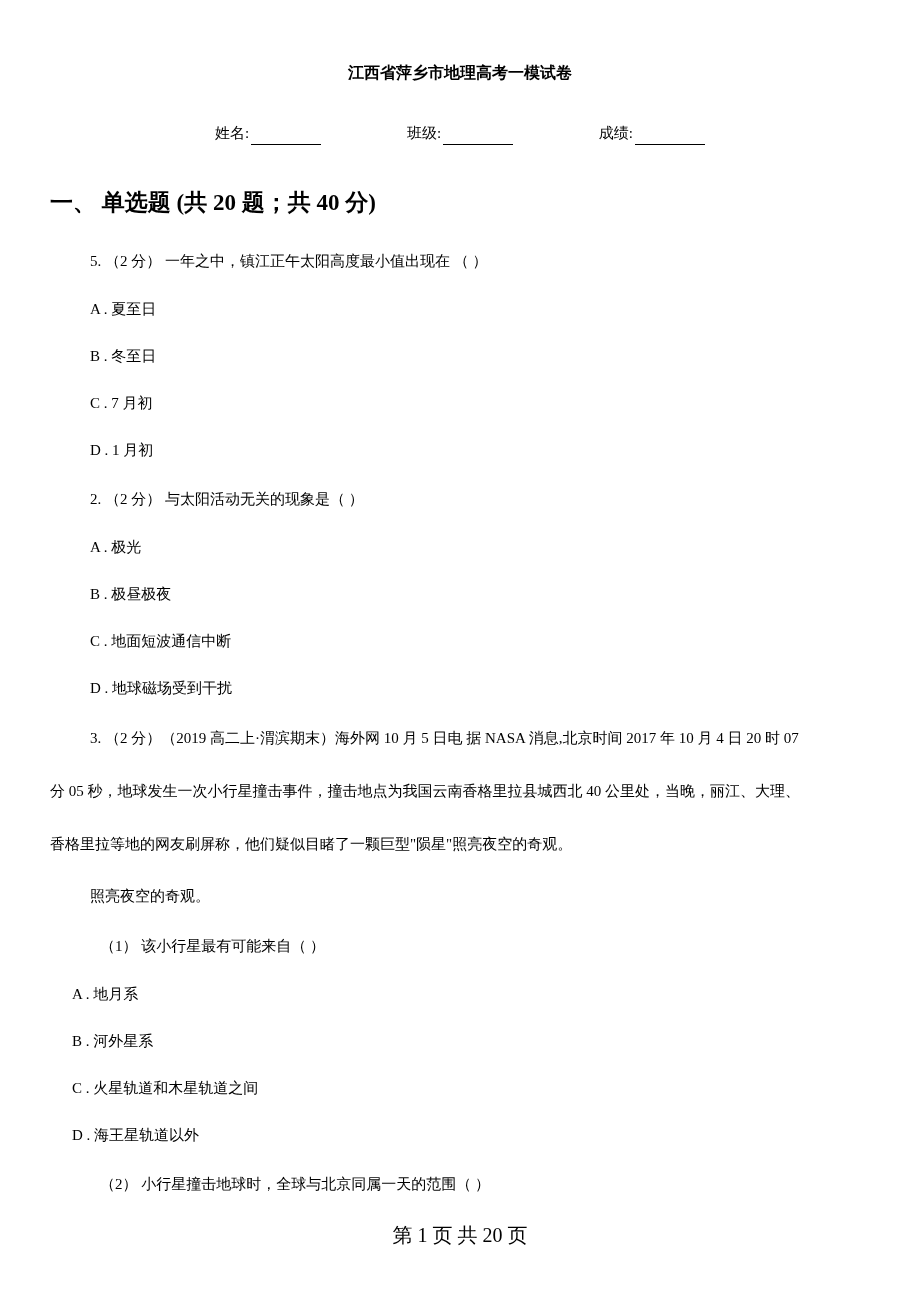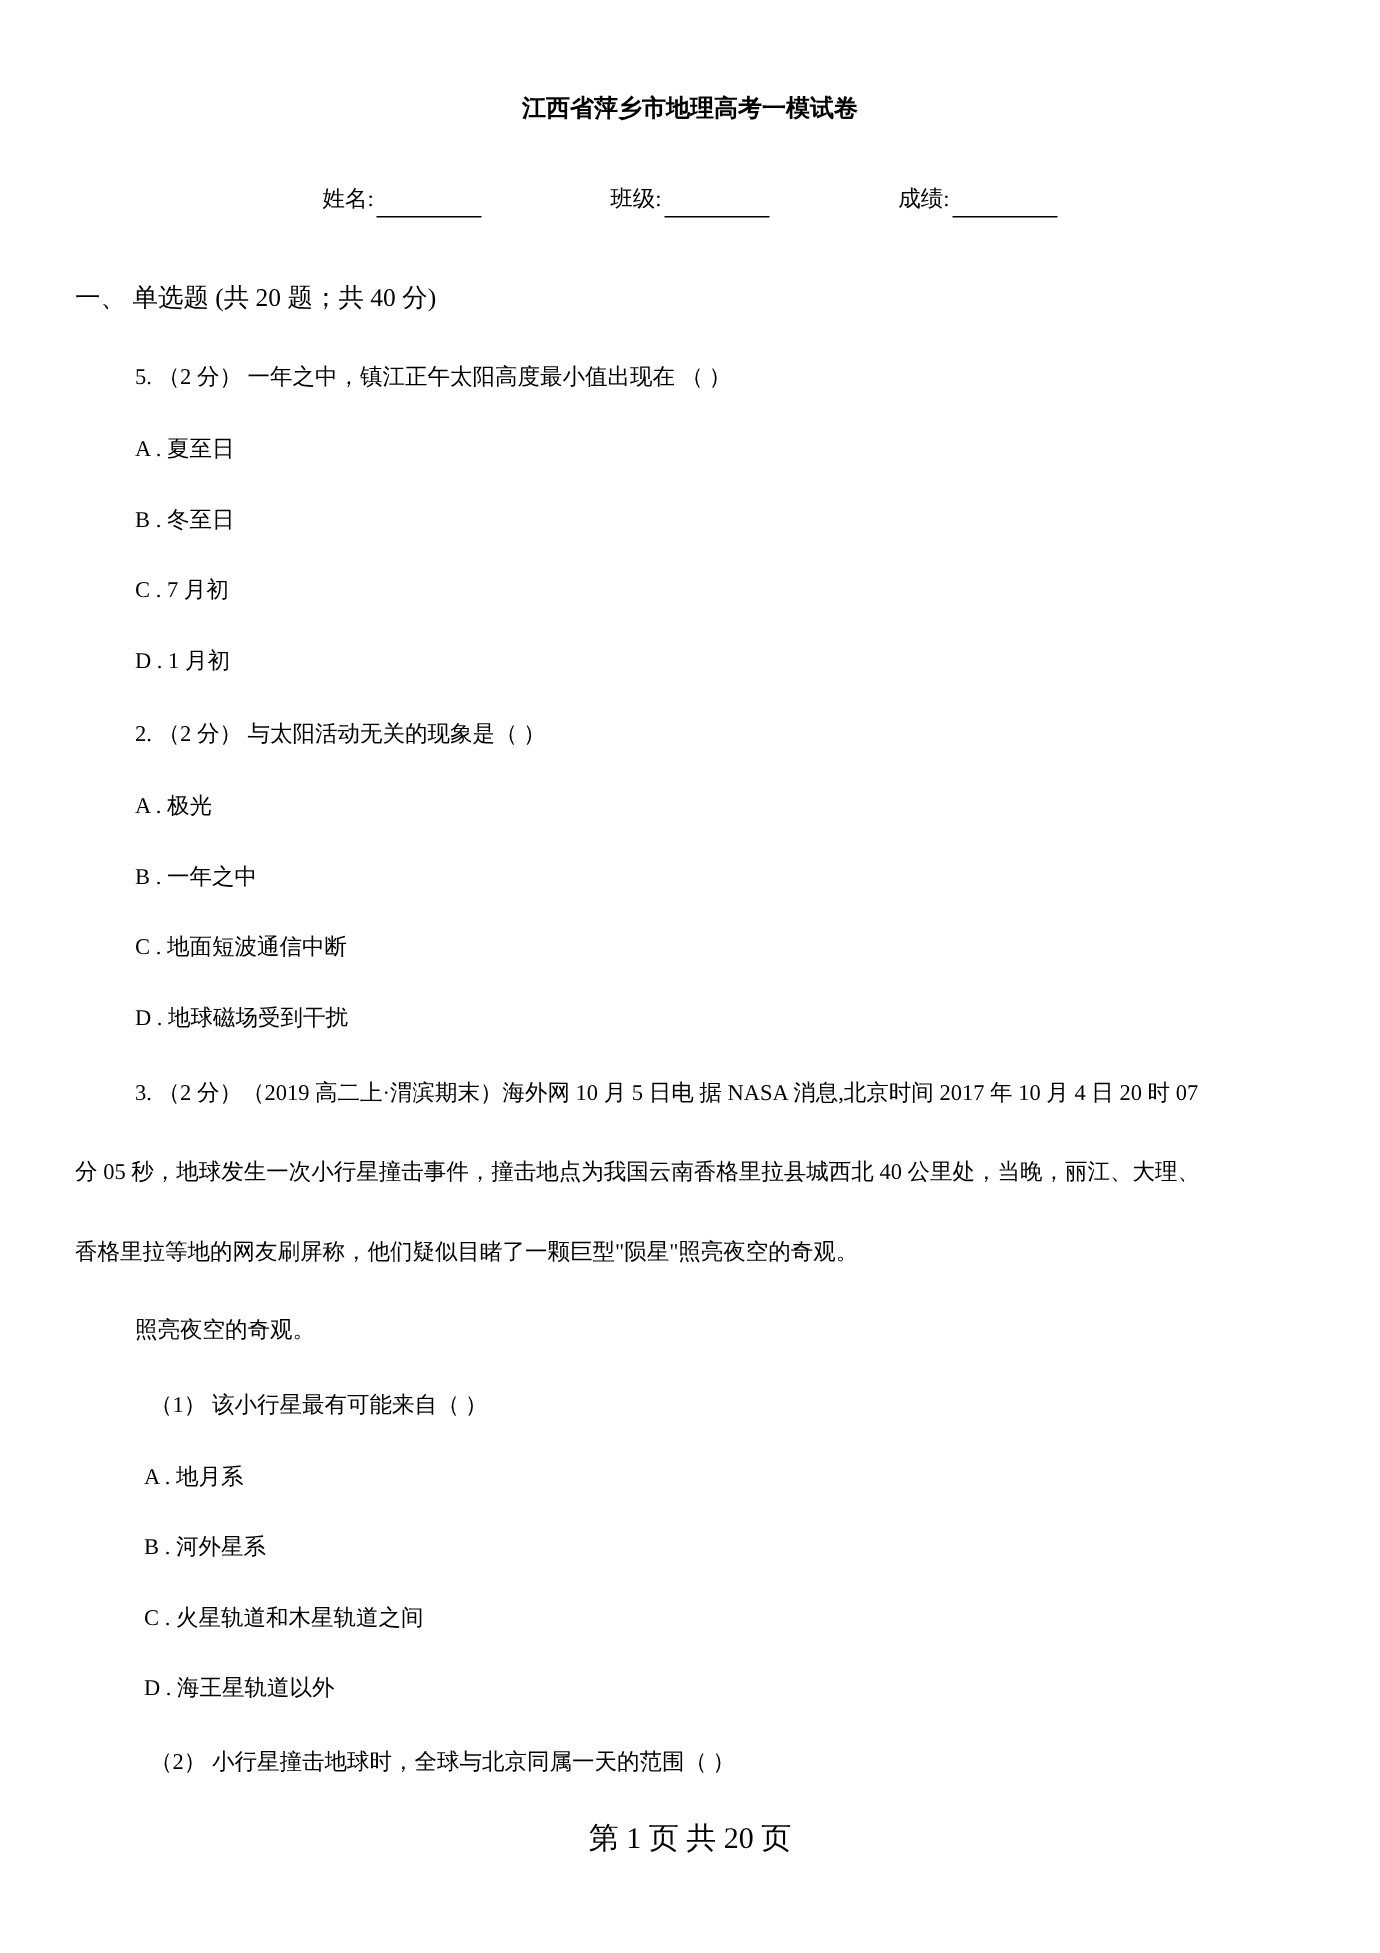--- a/index.html
+++ b/index.html
@@ -29,22 +29,22 @@
       margin: 0 41px;
     }
     .blank-line {
       display: inline-block;
       border-bottom: 1px solid #000;
       width: 70px;
       vertical-align: bottom;
       margin-left: 2px;
     }
     .section-header {
-      font-size: 17px;
-      font-weight: normal;
+      font-size: 23px;
+      font-weight: bold;
       margin: 20px 0 25px 0;
     }
     .question {
       margin: 20px 0 20px 40px;
       line-height: 2.0;
     }
     .passage {
       margin: 20px 0 20px 40px;
       line-height: 2.2;
       text-indent: 0;
@@ -59,21 +59,21 @@
     }
     .sub-question {
       margin: 20px 0 20px 50px;
       line-height: 2.0;
     }
     .option {
       margin: 20px 0 20px 40px;
       line-height: 1.8;
     }
     .option-sub {
-      margin: 20px 0 20px 46px;
+      margin: 20px 0 20px 22px;
       line-height: 1.8;
     }
     .footer {
       text-align: center;
       font-size: 20px;
       margin-top: 10px;
     }
   </style>
 </head>
 <body>
@@ -95,21 +95,21 @@
 <div class="section-header">一、 单选题 (共 20 题；共 40 分)</div>
 
 <div class="question">5. （2 分） 一年之中，镇江正午太阳高度最小值出现在  （    ）</div>
 <div class="option">A . 夏至日</div>
 <div class="option">B . 冬至日</div>
 <div class="option">C . 7 月初</div>
 <div class="option">D . 1 月初</div>
 
 <div class="question">2. （2 分） 与太阳活动无关的现象是（    ）</div>
 <div class="option">A . 极光</div>
-<div class="option">B . 一年之中</div>
+<div class="option">B . 极昼极夜</div>
 <div class="option">C . 地面短波通信中断</div>
 <div class="option">D . 地球磁场受到干扰</div>
 
 <div class="passage">3. （2 分）（2019 高二上·渭滨期末）海外网 10 月 5 日电 据 NASA 消息,北京时间 2017 年 10 月 4 日 20 时 07</div>
 <div class="passage-cont">分 05 秒，地球发生一次小行星撞击事件，撞击地点为我国云南香格里拉县城西北 40 公里处，当晚，丽江、大理、</div>
 <div class="passage-cont">香格里拉等地的网友刷屏称，他们疑似目睹了一颗巨型"陨星"照亮夜空的奇观。</div>
 
 <div class="sub-instruction">照亮夜空的奇观。</div>
 
 <div class="sub-question">（1） 该小行星最有可能来自（    ）</div>

